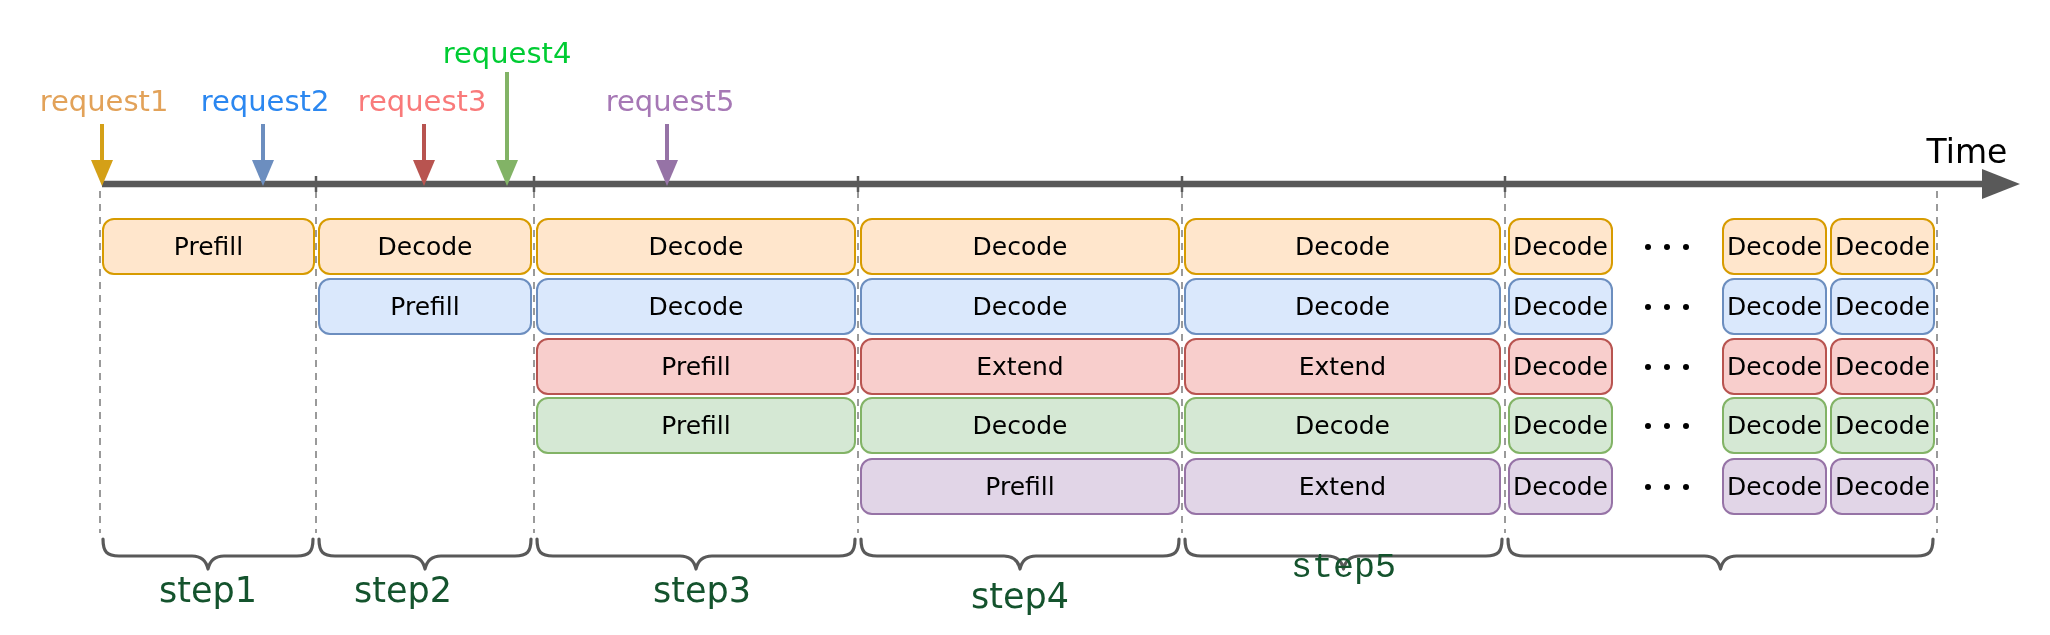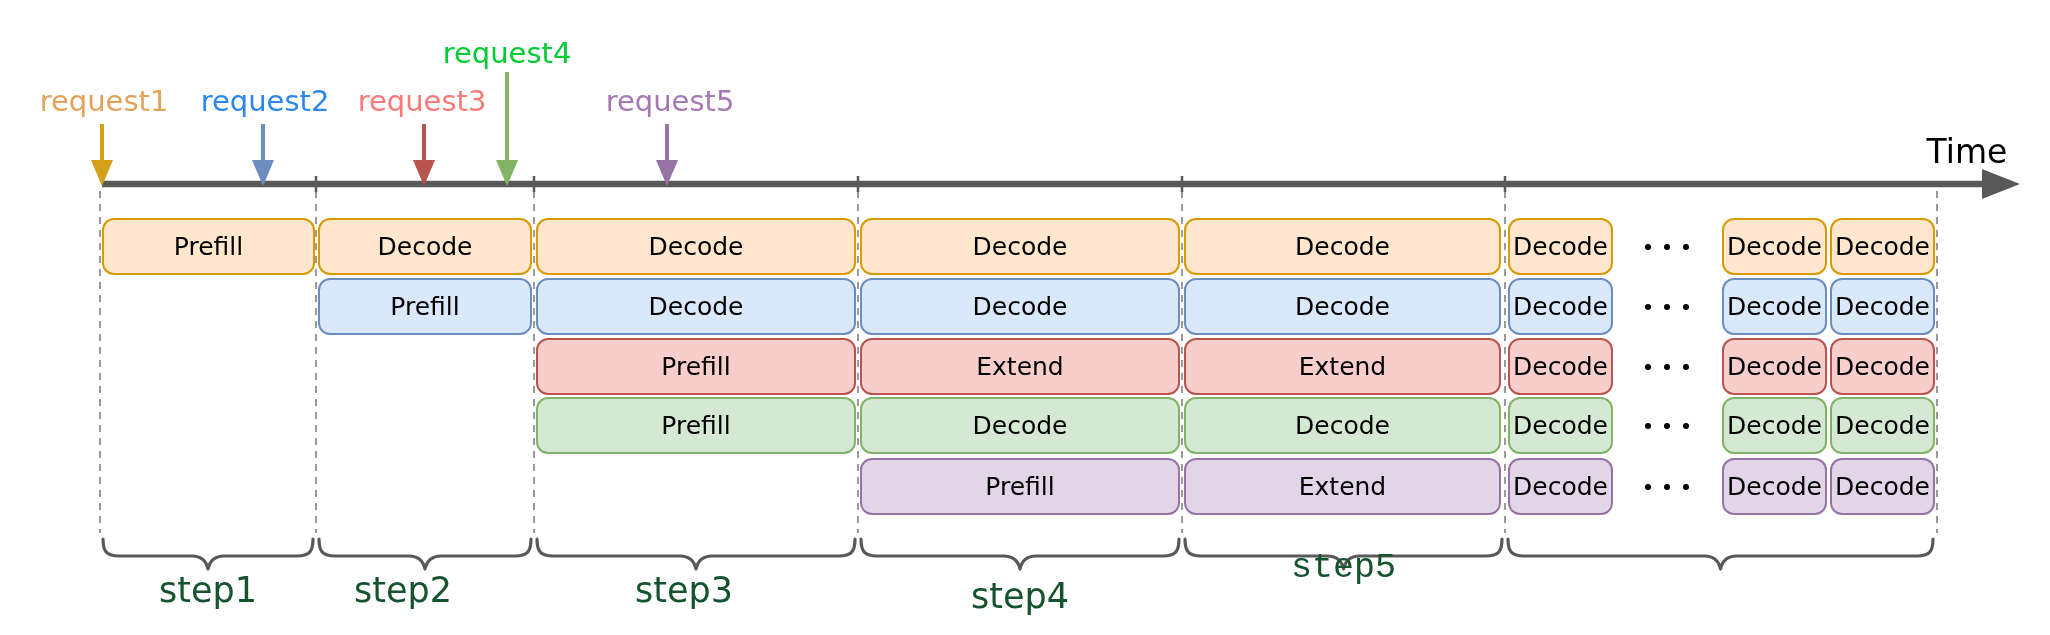--- a/index.html
+++ b/index.html
@@ -143,17 +143,17 @@
       <i></i>
       <i></i>
     </div>
     <div class="req-label" style="left: 104px; top: 84px; color: rgb(226, 162, 89);">request1</div>
     <div class="req-label" style="left: 265px; top: 84px; color: rgb(43, 135, 240); text-align: right;">request2</div>
     <div class="req-label" style="left: 422px; top: 84px; color: rgb(249, 122, 122);">request3</div>
     <div class="req-label" style="left: 507px; top: 36px; color: rgb(0, 204, 51);">request4</div>
     <div class="req-label" style="left: 670px; top: 84px; color: rgb(166, 120, 181);">request5</div>
     <div class="step-label" style="left: 208px; top: 570px;">step1</div>
     <div class="step-label" style="left: 403px; top: 570px;">step2</div>
-    <div class="step-label" style="left: 684px; top: 570px;">step3</div>
+    <div class="step-label" style="left: 702px; top: 570px;">step3</div>
     <div class="step-label" style="left: 1020px; top: 570px; margin-top: 6px;">step4</div>
     <div class="step-label" style="left: 1343.5px; top: 548px; font-family: Liberation Mono, monospace;">step5</div>
     <div class="time-label" style="left: 1967px; top: 132px;">Time</div>
   </div>
 
 </body></html>

